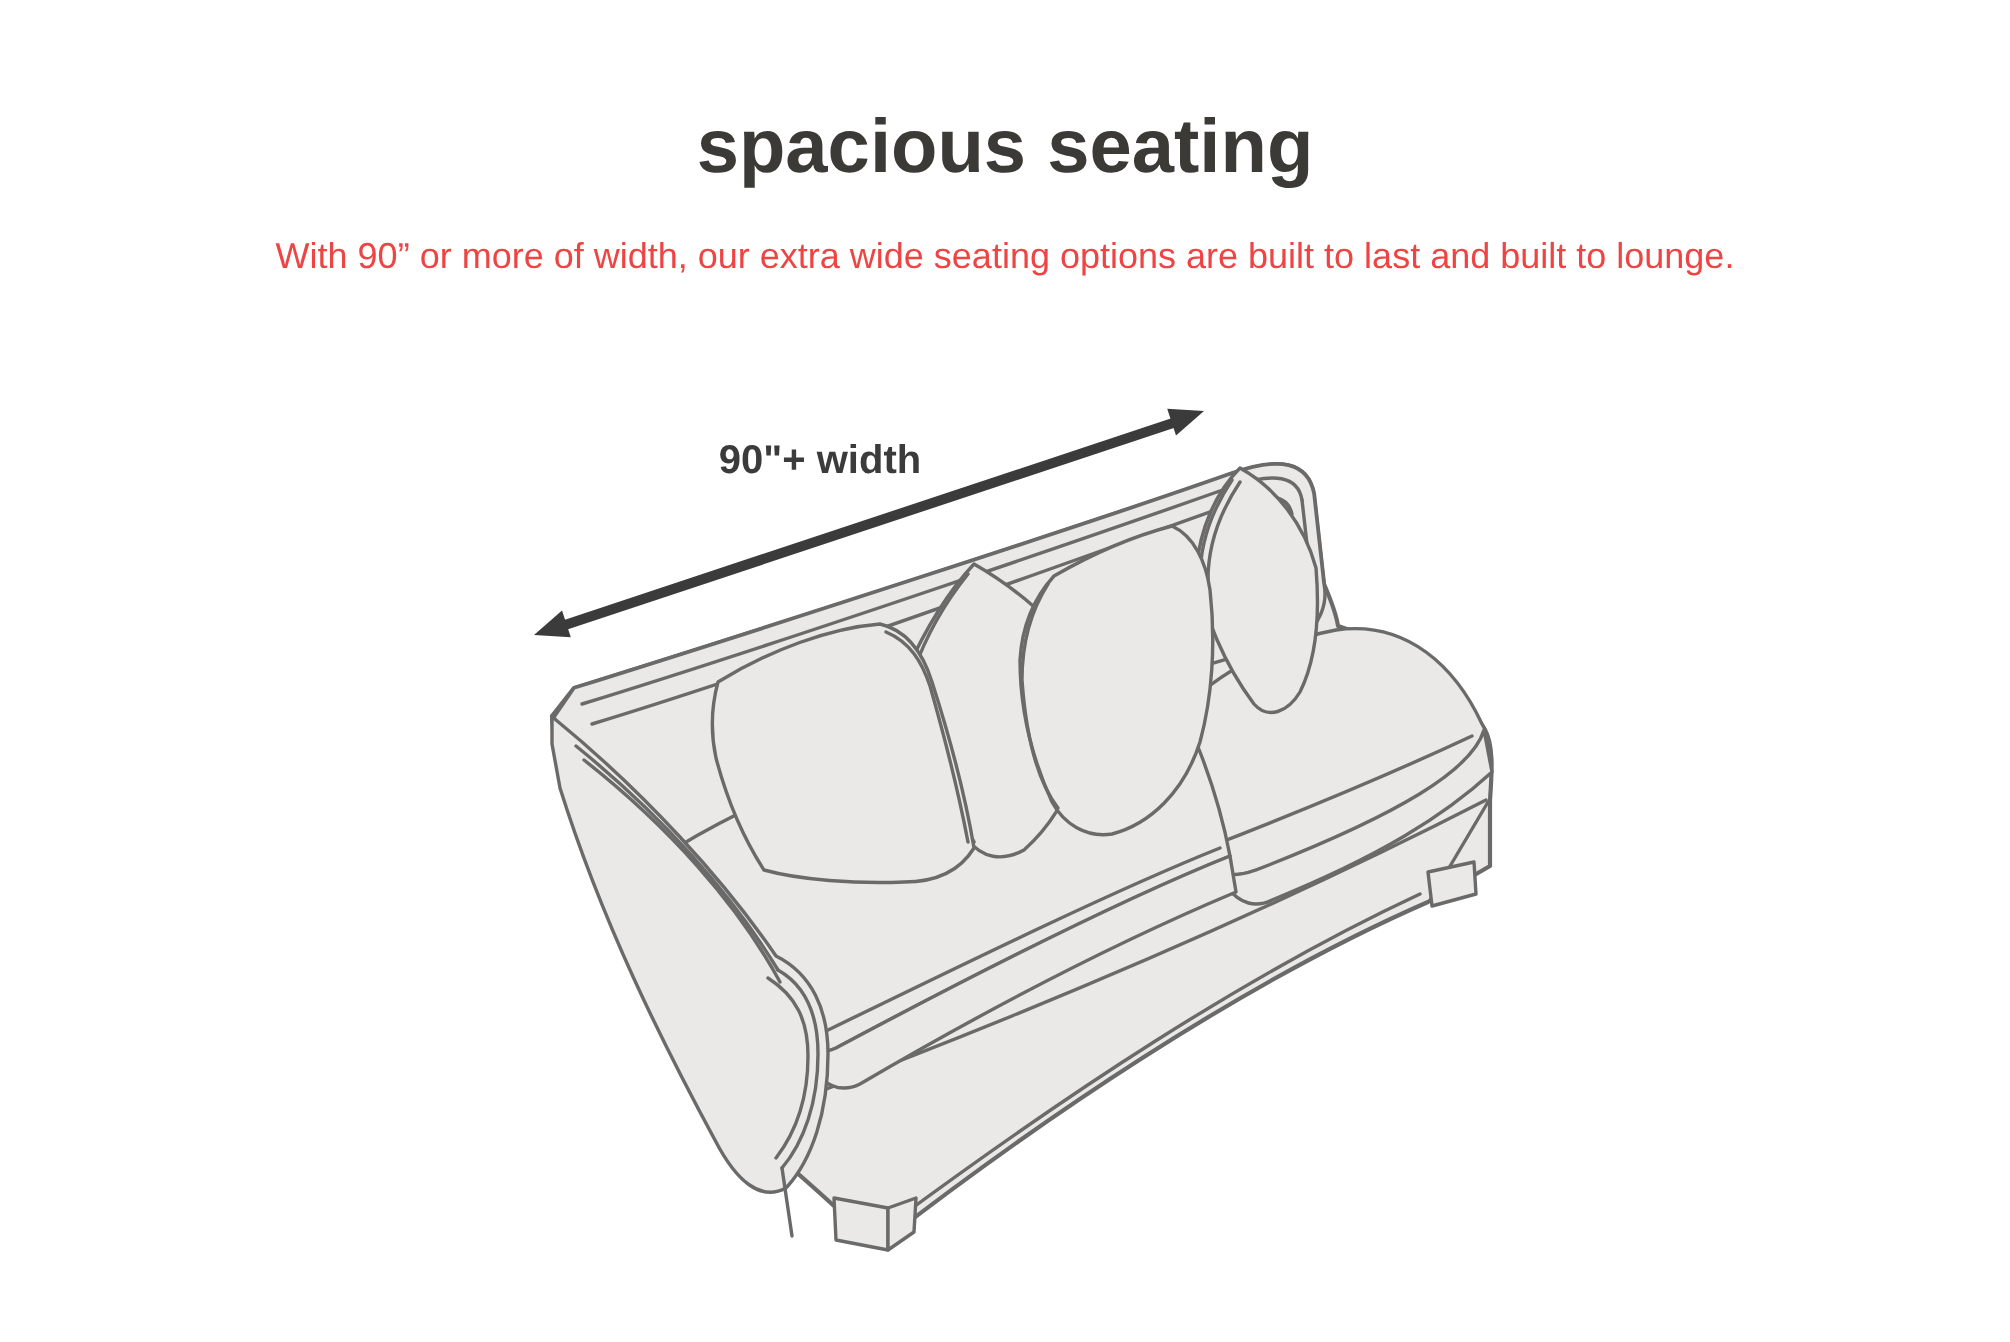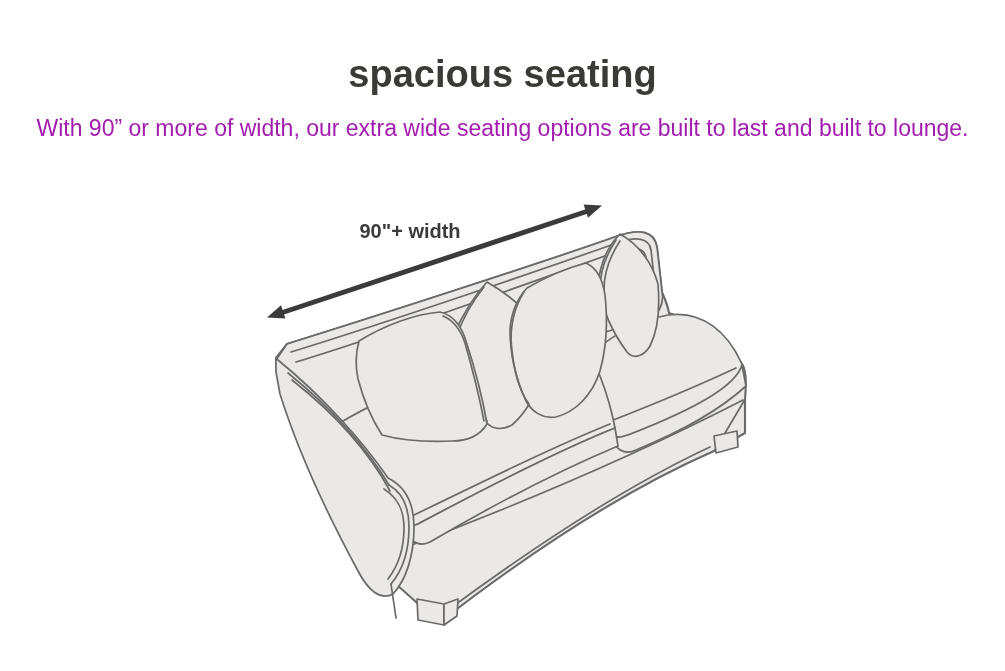--- a/index.html
+++ b/index.html
@@ -12,22 +12,22 @@
   }
   .title{
     position:absolute;top:52px;left:0;width:100%;
     text-align:center;
     font-size:38px;line-height:44px;font-weight:bold;
     color:#3b3a37;letter-spacing:0px;
   }
   .subtitle{
     position:absolute;top:116px;left:0;width:100%;
     text-align:center;
-    font-size:23px;line-height:25px;font-weight:400;
-    color:#a21caf;
+    font-size:18px;line-height:25px;font-weight:400;
+    color:#ef4444;
   }
   .dim-label{
     position:absolute;left:410px;top:231px;
     transform:translate(-50%,-50%);
     font-size:20px;font-weight:bold;color:#3b3b3b;
     white-space:nowrap;
   }
   .sofa-svg{position:absolute;left:0;top:0;}
 </style>
 </head>

